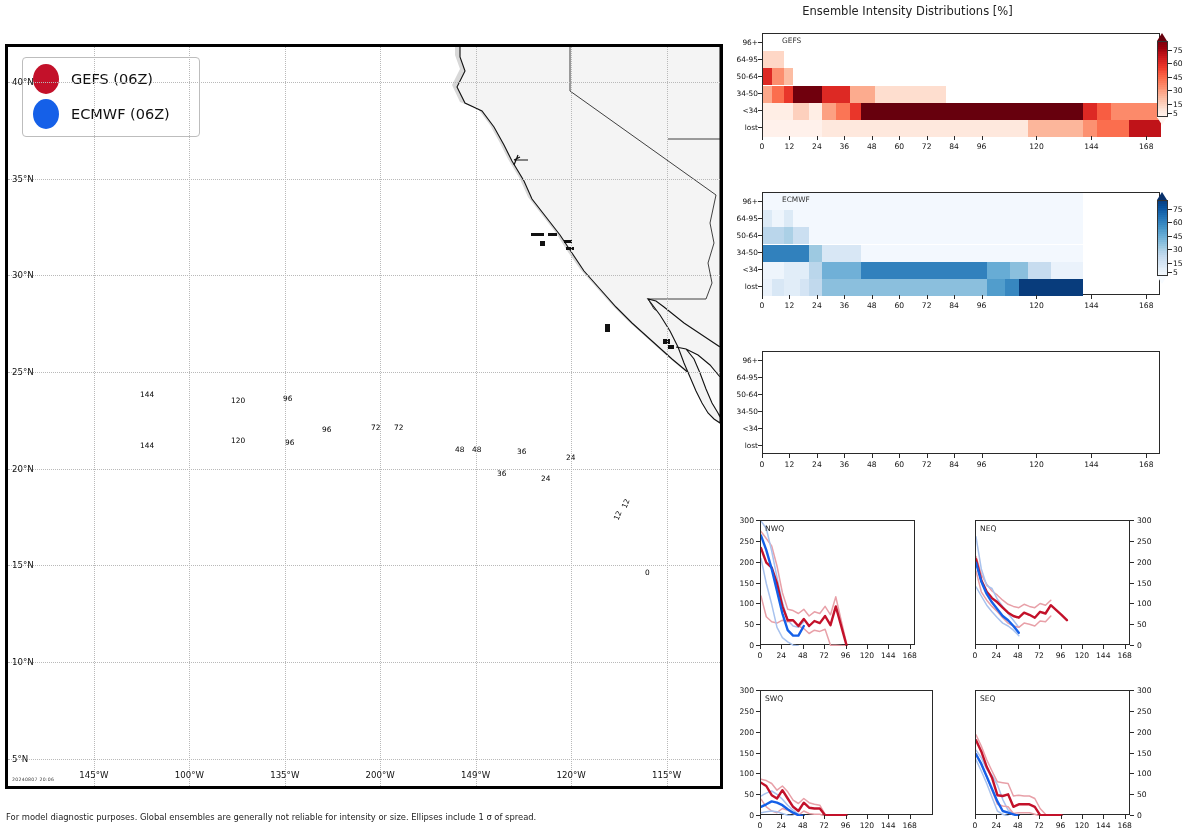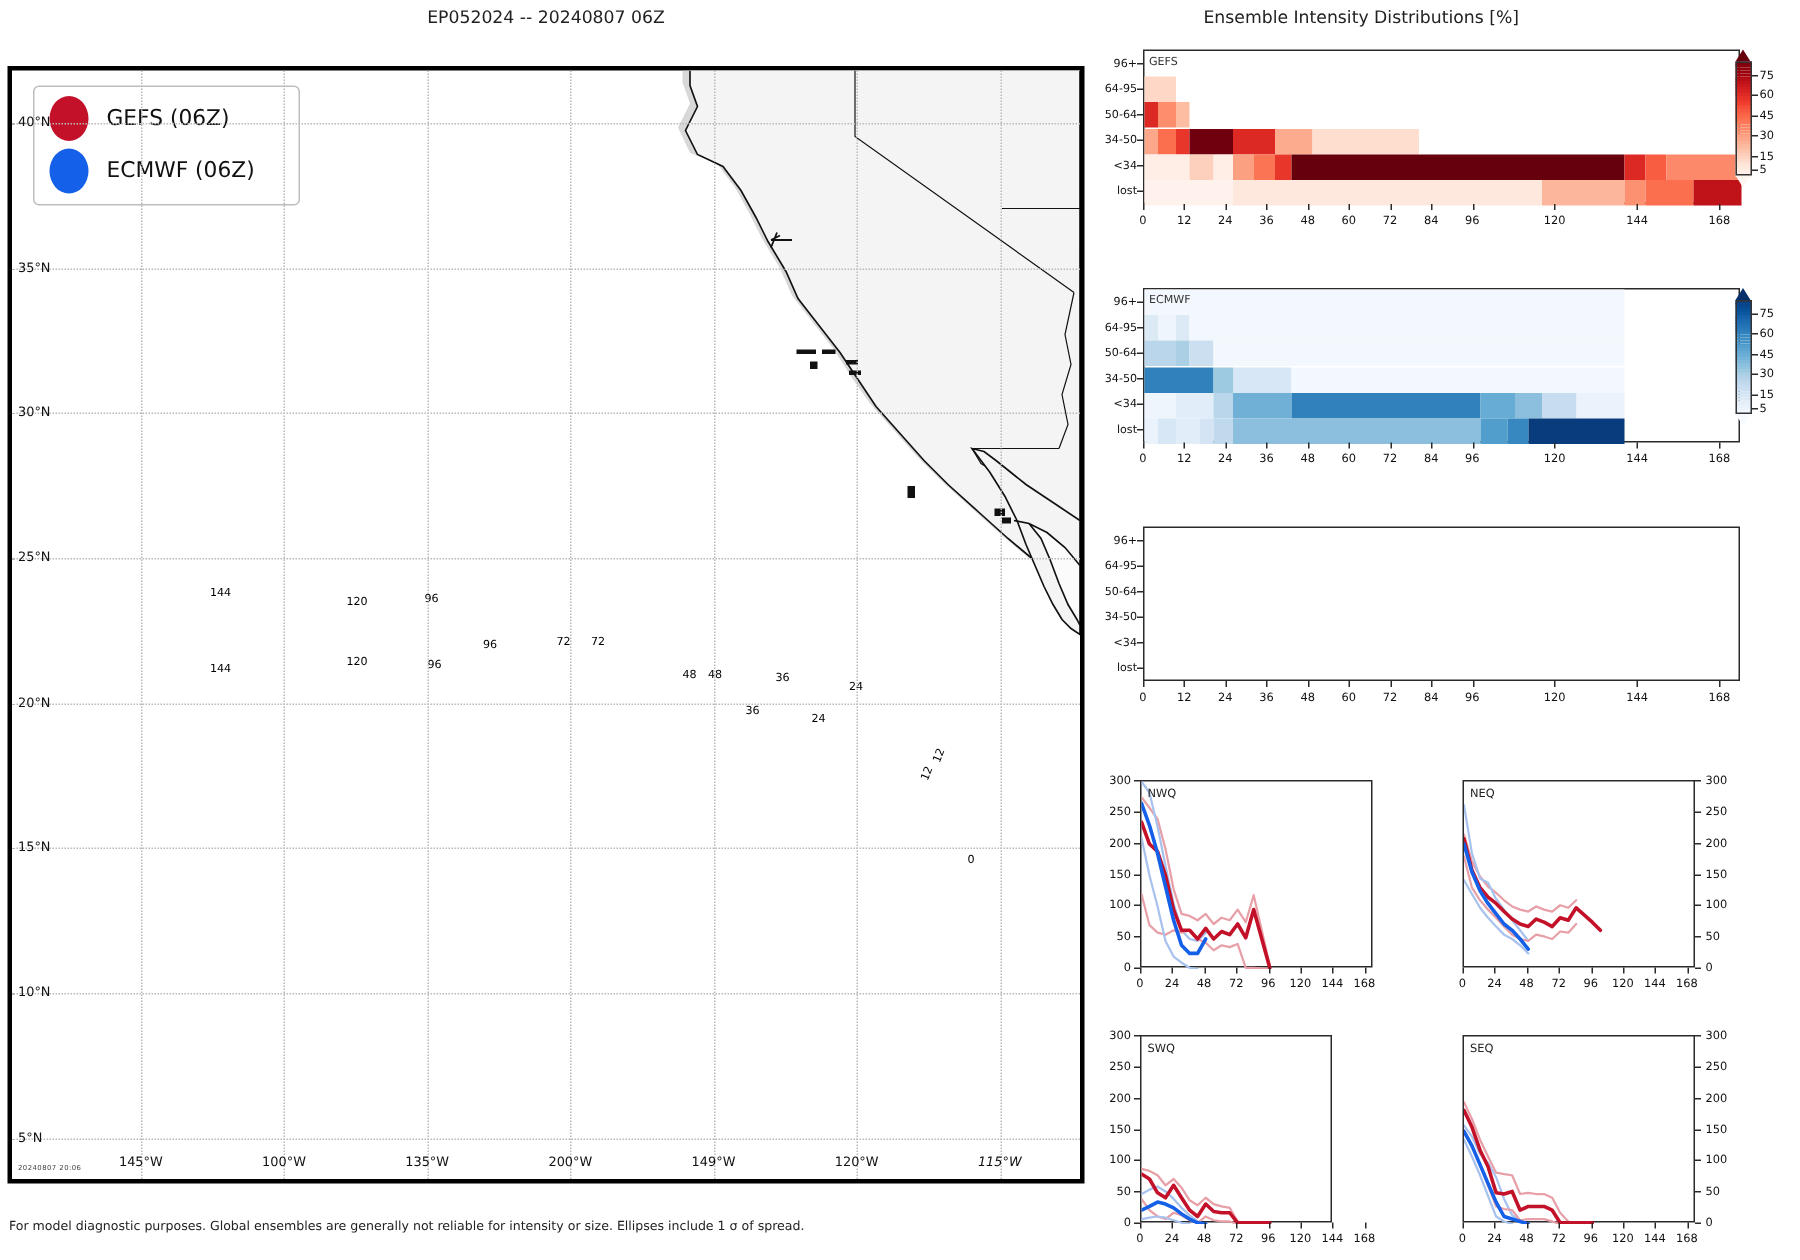--- a/index.html
+++ b/index.html
@@ -16,21 +16,21 @@
   .lon-lab{position:absolute;font-size:8.6px;color:#111;bottom:6px;transform:translateX(-50%);}
   #legend{position:absolute;left:14px;top:10px;width:176px;height:78px;border:1px solid #bdbdbd;border-radius:4px;background:#fff;}
   .leg-row{position:absolute;left:10px;height:30px;display:flex;align-items:center;gap:12px;}
   .leg-dot{width:26px;height:30px;border-radius:50%;}
   .leg-txt{font-size:14.5px;color:#111;}
   #stamp{position:absolute;left:4px;bottom:4px;font-size:4.6px;color:#444;letter-spacing:.3px;}
 
   
   #int-title{position:absolute;left:735px;top:4px;width:345px;text-align:center;font-size:11.5px;color:#222;}
   .hm-panel{position:absolute;border:1px solid #2a2a2a;background:#fff;box-sizing:border-box;}
-  .hm-tag{position:absolute;left:3px;top:2px;font-size:7.4px;color:#333;z-index:5;text-align:right;}
+  .hm-tag{position:absolute;left:19px;top:2px;font-size:7.4px;color:#333;z-index:5;text-align:right;}
   .hm-cell{position:absolute;}
   .hm-ylab{position:absolute;right:4px;font-size:7.4px;color:#111;transform:translateY(-50%);text-align:right;white-space:nowrap;}
   .hm-ytick{position:absolute;width:4px;height:0;border-top:1px solid #2a2a2a;}
   .hm-xlab{position:absolute;font-size:7.6px;color:#111;transform:translateX(-50%);}
   .hm-xtick{position:absolute;height:4px;width:0;border-left:1px solid #2a2a2a;}
   .cbar{position:absolute;width:11px;}
   .cb-seg{position:absolute;left:0;right:0;}
   .cb-lab{position:absolute;left:16px;font-size:7.6px;color:#111;transform:translateY(-50%);}
   .cb-tick{position:absolute;left:11px;width:4px;height:0;border-top:1px solid #2a2a2a;}
 
@@ -44,21 +44,20 @@
   .q-xtick{position:absolute;height:4px;width:0;border-left:1px solid #2a2a2a;}
 
   #footer{position:absolute;left:6px;top:812px;font-size:8.4px;color:#222;}
   svg{display:block;}
 </style>
 </head>
 <body>
 
 <div class="root">
 
-  <div id="map-title">EP052024 -- 20240807 06Z</div>
 
   <div id="map-panel">
     <div id="map-inner">
 
       <svg id="map-svg" width="712" height="739" viewBox="0 0 712 739">
 
         <g fill="#d8d8d8" stroke="none">
           <path d="M447,-20 L447,8 L452,22 L444,38 L452,55 L470,62 L482,78 L492,96 L500,112
                    L512,132 L520,150 L534,168 L548,186 L560,205 L572,222 L588,240 L604,258
                    L620,274 L640,292 L660,310 L684,330 L712,352 L712,-20 Z"></path>
@@ -152,21 +151,21 @@
         <div class="lon-lab" style="left: 181.34px;">100°W</div>
         <div class="grid-v" style="left: 276.783px;"></div>
         <div class="lon-lab" style="left: 276.783px; text-align: right;">135°W</div>
         <div class="grid-v" style="left: 372.225px;"></div>
         <div class="lon-lab" style="left: 372.225px;">200°W</div>
         <div class="grid-v" style="left: 467.668px;"></div>
         <div class="lon-lab" style="left: 467.668px;">149°W</div>
         <div class="grid-v" style="left: 563.11px;"></div>
         <div class="lon-lab" style="left: 563.11px;">120°W</div>
         <div class="grid-v" style="left: 658.552px;"></div>
-        <div class="lon-lab" style="left: 658.552px; font-style: italic;">115°W</div>
+        <div class="lon-lab" style="left: 658.552px;">115°W</div>
       </div>
   </div>
 
   <div id="int-title">Ensemble Intensity Distributions [%]</div>
   <div id="intensity-wrap">
       <div class="hm-panel" style="left: 762px; top: 33px; width: 398px; height: 103px;">
         <div class="hm-cell" style="left: 0px; top: 17.1667px; width: 20.5862px; height: 17.1667px; background: rgb(254, 215, 198);"></div>
         <div class="hm-cell" style="left: 0px; top: 34.3333px; width: 9.14943px; height: 17.1667px; background: rgb(221, 41, 36);"></div>
         <div class="hm-cell" style="left: 9.14943px; top: 34.3333px; width: 11.4368px; height: 17.1667px; background: rgb(252, 142, 110);"></div>
         <div class="hm-cell" style="left: 20.5862px; top: 34.3333px; width: 9.14943px; height: 17.1667px; background: rgb(252, 189, 163);"></div>
@@ -530,21 +529,21 @@
       <div class="q-xtick" style="left: 1039.14px; top: 645px;"></div>
       <div class="q-xlab" style="left: 1039.14px; top: 651px;">72</div>
       <div class="q-xtick" style="left: 1060.52px; top: 645px;"></div>
       <div class="q-xlab" style="left: 1060.52px; top: 651px;">96</div>
       <div class="q-xtick" style="left: 1081.9px; top: 645px;"></div>
       <div class="q-xlab" style="left: 1081.9px; top: 651px;">120</div>
       <div class="q-xtick" style="left: 1103.28px; top: 645px;"></div>
       <div class="q-xlab" style="left: 1103.28px; top: 651px;">144</div>
       <div class="q-xtick" style="left: 1124.66px; top: 645px;"></div>
       <div class="q-xlab" style="left: 1124.66px; top: 651px;">168</div>
-      <div class="q-panel" style="left: 760px; top: 690px; width: 128px; height: 125px;">
+      <div class="q-panel" style="left: 760px; top: 690px; width: 173px; height: 125px;">
         <div class="q-tag">SWQ</div>
         <svg width="155" height="125">
           <polyline points="0.0,88.3 5.3,89.6 10.7,92.5 16.0,99.2 21.4,95.0 26.7,100.8 32.1,109.2 37.4,112.5 42.8,107.5 48.1,111.7 53.4,113.3 58.8,114.2 64.1,123.3" fill="none" stroke="#e8a0a8" stroke-width="1.5" stroke-linejoin="round" stroke-linecap="round"></polyline>
           <polyline points="0.0,105.0 5.3,102.1 10.7,100.0 16.0,103.3 21.4,108.3 26.7,114.2 32.1,119.2 37.4,123.3" fill="none" stroke="#a8c2ee" stroke-width="1.5" stroke-linejoin="round" stroke-linecap="round"></polyline>
           <polyline points="0.0,108.3 5.3,115.8 10.7,120.0 16.0,121.7 21.4,117.5 26.7,119.2 32.1,122.5 37.4,124.2 42.8,120.0 48.1,122.5 53.4,123.3 58.8,123.3 64.1,125.0" fill="none" stroke="#e8a0a8" stroke-width="1.5" stroke-linejoin="round" stroke-linecap="round"></polyline>
           <polyline points="0.0,121.7 5.3,120.8 10.7,120.0 16.0,120.8 21.4,122.5 26.7,124.2 32.1,125.0" fill="none" stroke="#a8c2ee" stroke-width="1.5" stroke-linejoin="round" stroke-linecap="round"></polyline>
           <polyline points="0.0,91.7 5.3,95.0 10.7,104.2 16.0,107.5 21.4,99.2 26.7,107.5 32.1,115.8 37.4,120.0 42.8,111.7 48.1,116.7 53.4,117.5 58.8,117.5 64.1,124.2 69.5,124.2 74.8,124.2 85.5,124.2" fill="none" stroke="#c3112a" stroke-width="2.4" stroke-linejoin="round" stroke-linecap="round"></polyline>
           <polyline points="0.0,115.8 5.3,113.3 10.7,110.4 16.0,111.7 21.4,114.2 26.7,118.3 32.1,121.7 37.4,124.2 42.8,125.0" fill="none" stroke="#1560e8" stroke-width="2.4" stroke-linejoin="round" stroke-linecap="round"></polyline>
         </svg>
       </div>

